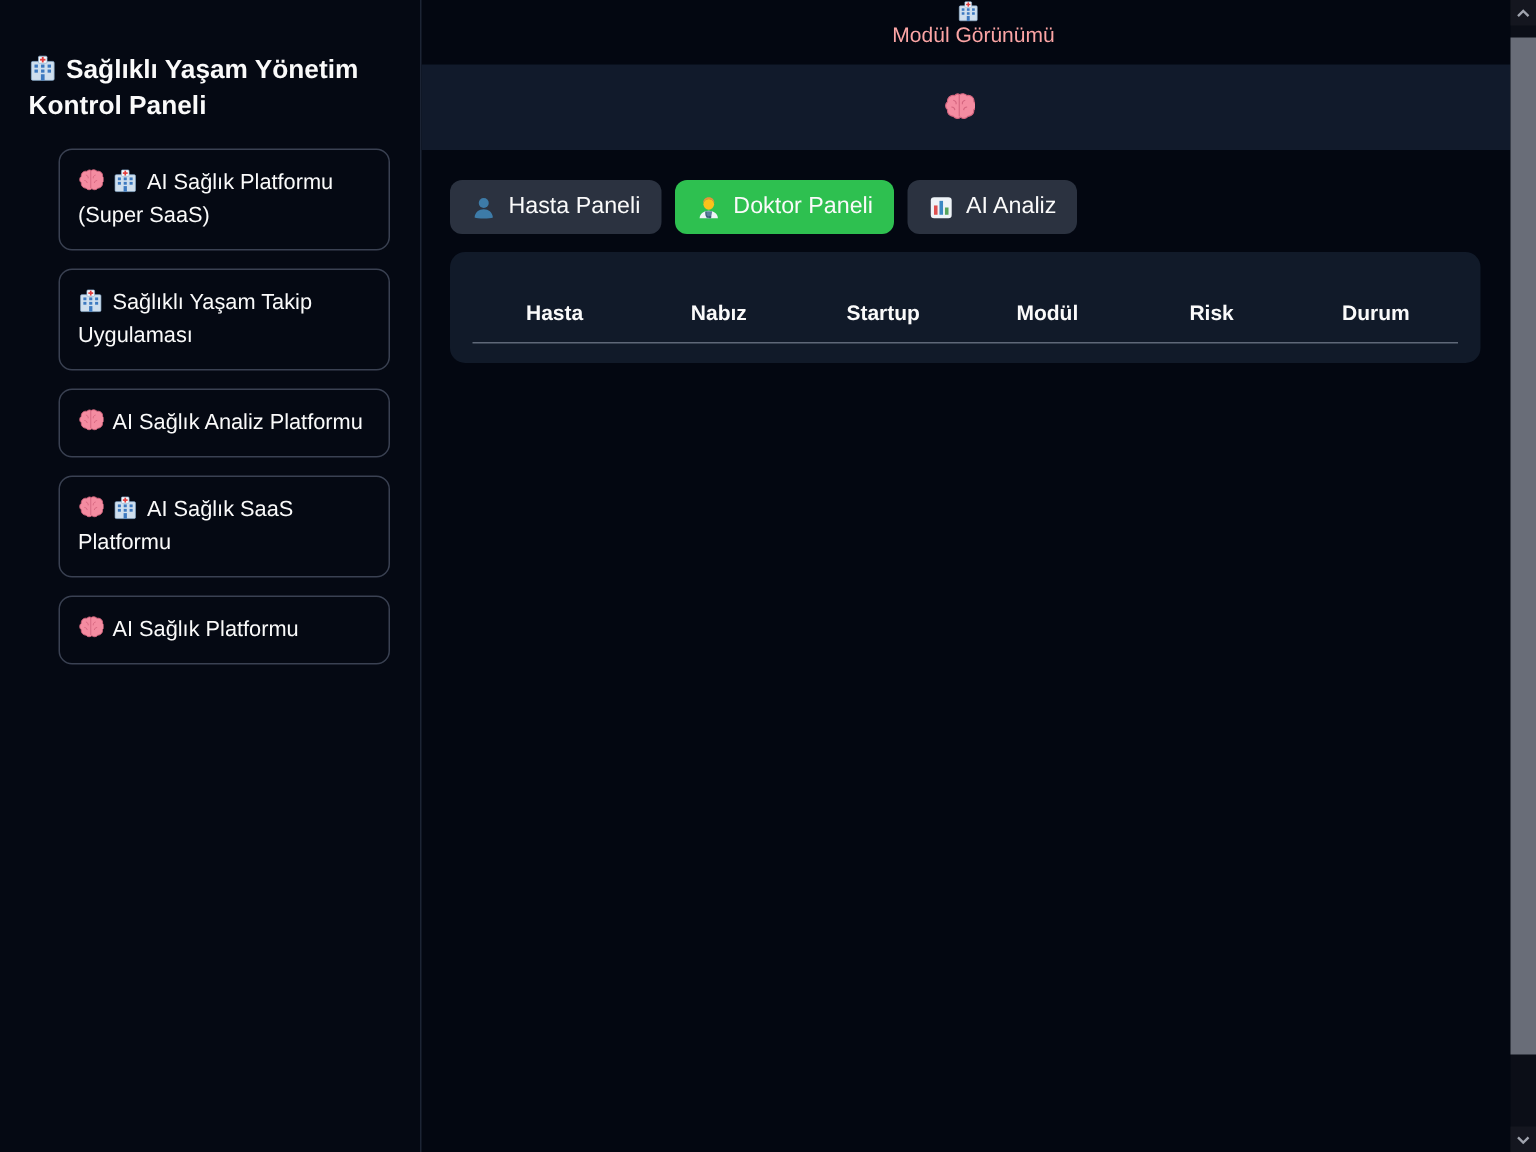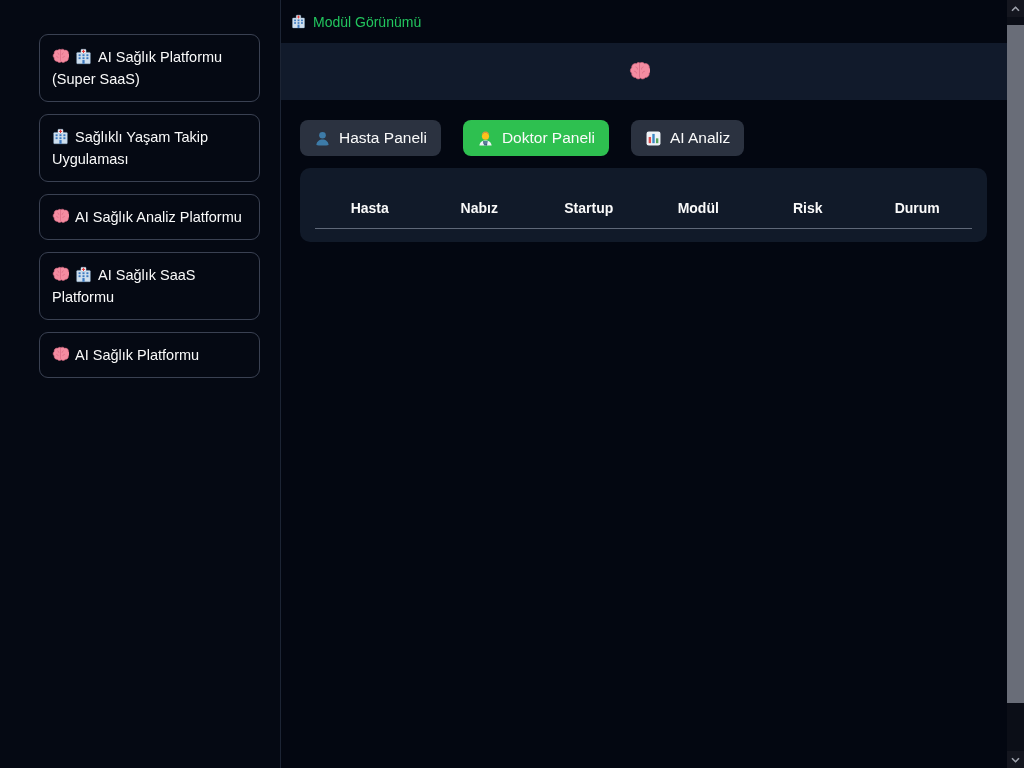--- a/index.html
+++ b/index.html
@@ -46,33 +46,33 @@
   .icon.lg { width: 19px; height: 19px; vertical-align: -3px; }
   .icon.xl { width: 21px; height: 21px; vertical-align: -4px; }
   .icon.sm { width: 15px; height: 15px; vertical-align: -2px; }
 
   
   .main { position: absolute; left: 281px; top: 0; right: 17px; height: 768px; }
   .topbar {
     height: 43px;
     display: flex; align-items: center;
     padding-left: 10px;
-    font-size: 14px; color: #22c55e;
+    font-size: 14px; color: #fca5a5; flex-direction: column;
   }
   .topbar .icon { margin-right: 7px; }
   .banner {
     height: 57px;
     background: #111a2b;
     display: flex; align-items: center; justify-content: center;
     font-size: 20px; color: #fafafa;
   }
   .banner .icon { margin-right: 9px; }
   .content { padding: 20px 20px 0 19px; }
 
-  .tabs { display: flex; gap: 22px; }
+  .tabs { display: flex; gap: 9px; }
   .tab {
     height: 36px;
     display: flex; align-items: center; gap: 8px;
     padding: 0 14px;
     border: none; border-radius: 8px;
     background: #2b3240;
     color: #fafafa;
     font-size: 15.5px;
     font-family: inherit;
     cursor: pointer;
@@ -107,20 +107,33 @@
     position: absolute; left: 0; top: 25px;
     width: 17px; height: 678px;
     background: #696d78;
     cursor: pointer;
   }
 </style>
 </head>
 <body>
 
 <aside class="sidebar">
+  <h1 class="sidebar-title"><span class="icon lg"><svg viewBox="0 0 20 20">
+          <rect x="2" y="5.2" width="16" height="13.3" rx="1" fill="#cfdfee" stroke="#8fb3d4" stroke-width="0.5"></rect>
+          <rect x="7" y="1.5" width="6" height="5" rx="0.8" fill="#f3f7fb" stroke="#8fb3d4" stroke-width="0.5"></rect>
+          <rect x="9.35" y="2.1" width="1.3" height="3.8" fill="#e23d3d"></rect>
+          <rect x="8.1" y="3.35" width="3.8" height="1.3" fill="#e23d3d"></rect>
+          <rect x="4.2" y="7.4" width="2.4" height="2.2" fill="#3c79c0"></rect>
+          <rect x="8.8" y="7.4" width="2.4" height="2.2" fill="#3c79c0"></rect>
+          <rect x="13.4" y="7.4" width="2.4" height="2.2" fill="#3c79c0"></rect>
+          <rect x="4.2" y="10.9" width="2.4" height="2.2" fill="#3c79c0"></rect>
+          <rect x="8.8" y="10.9" width="2.4" height="2.2" fill="#3c79c0"></rect>
+          <rect x="13.4" y="10.9" width="2.4" height="2.2" fill="#3c79c0"></rect>
+          <rect x="8.7" y="14.2" width="2.6" height="4.3" fill="#3c79c0"></rect>
+        </svg></span><span>Sağlıklı Yaşam Yönetim Kontrol Paneli</span></h1>
   <nav id="sidebar-items">
       <div class="side-card"><span class="icon"><svg viewBox="0 0 20 20">
             <path d="M7 2.6c-2.6-.6-4.8 1.5-4.4 3.9C.9 7.8.9 10.4 2.6 11.6c-.4 2.3 1.4 4.2 3.7 4.2 1.1 1.5 3.3 1.7 4.6.4 1.3 1.3 3.5 1.1 4.6-.4 2.3 0 4.1-1.9 3.7-4.2 1.7-1.2 1.7-3.8.1-5.1.4-2.4-1.9-4.5-4.4-3.9C13.7 1.3 11.6 1 10.3 2 9.2 1.1 7.9 1.6 7 2.6z" fill="#f48ca1" stroke="#d4657f" stroke-width="0.7" stroke-linejoin="round"></path>
             <path d="M10 2.2v13.6" stroke="#d4657f" stroke-width="0.7" fill="none"></path>
             <path d="M6.2 5.5c1.3.3 2 1.4 1.8 2.6 M13.8 5.5c-1.3.3-2 1.4-1.8 2.6 M5 9.8c1.2 0 2.1.8 2.2 2 M15 9.8c-1.2 0-2.1.8-2.2 2" stroke="#d4657f" stroke-width="0.7" fill="none"></path>
           </svg></span><span class="icon"><svg viewBox="0 0 20 20">
             <rect x="2" y="5.2" width="16" height="13.3" rx="1" fill="#cfdfee" stroke="#8fb3d4" stroke-width="0.5"></rect>
             <rect x="7" y="1.5" width="6" height="5" rx="0.8" fill="#f3f7fb" stroke="#8fb3d4" stroke-width="0.5"></rect>
             <rect x="9.35" y="2.1" width="1.3" height="3.8" fill="#e23d3d"></rect>
             <rect x="8.1" y="3.35" width="3.8" height="1.3" fill="#e23d3d"></rect>

